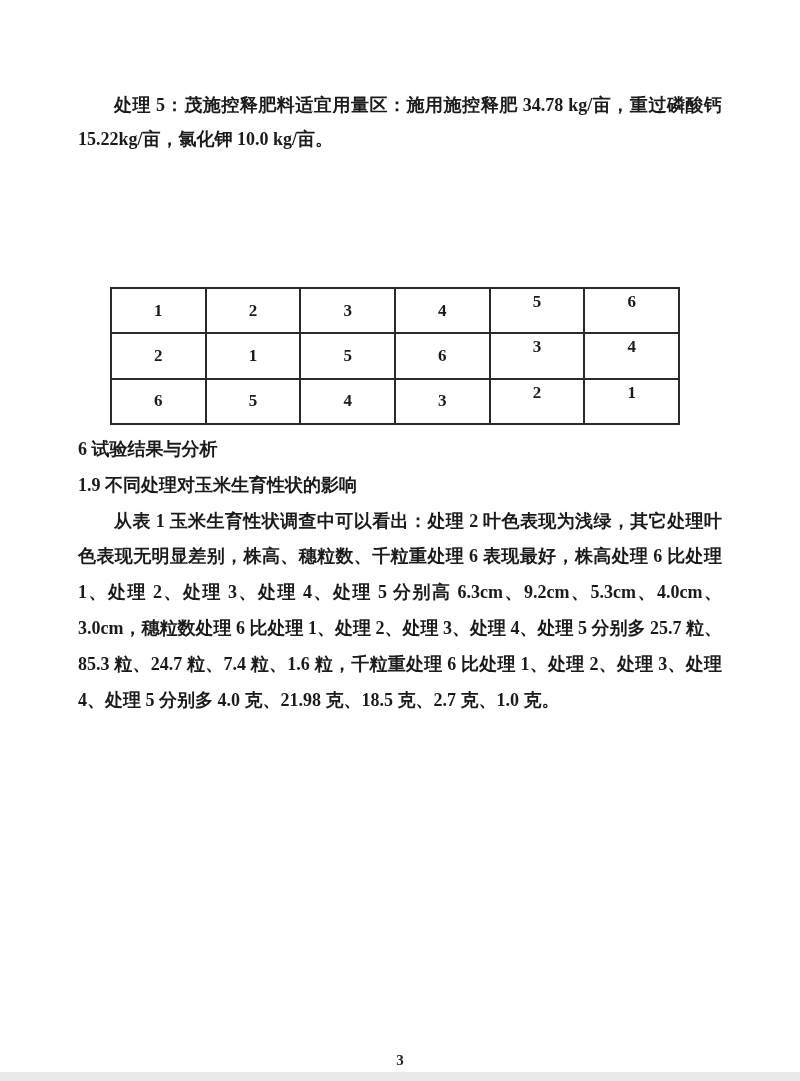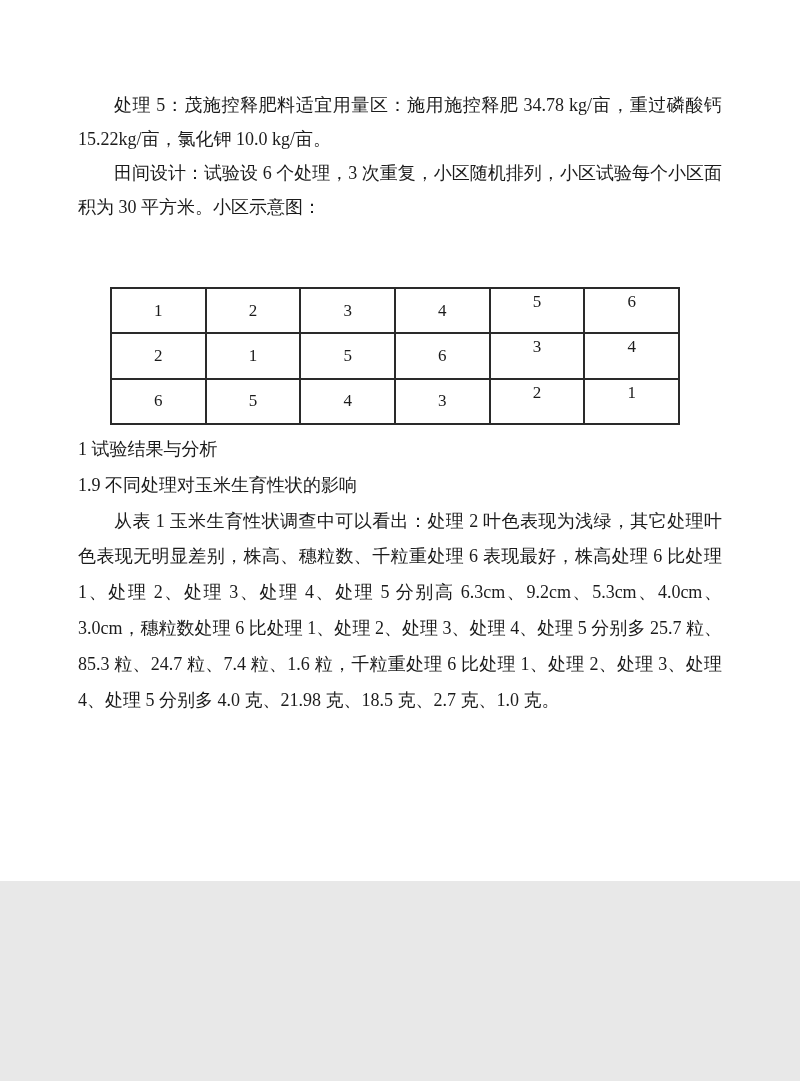--- a/index.html
+++ b/index.html
@@ -1,23 +1,24 @@
 <!DOCTYPE html>
 <html lang="zh"><head>
 <meta charset="utf-8">
 <style>
   html,body{margin:0;padding:0;background:#e8e8e8;}
   .page{
     position:relative;
-    width:800px;height:881px;
+    width:800px;height:1072px;
     margin:0 auto;
     background:#ffffff;
     color:#1b1b1b;
     font-family:"Liberation Serif","DejaVu Serif",serif;
     overflow:hidden;
+    font-weight:bold;
   }
   .textblock{
     position:absolute;
     left:78px;width:644px;
     font-size:18px;
     text-align:justify;
     text-align-last:left;
   }
   .block-a{top:88px;line-height:34px;}
   .block-b{top:432px;line-height:35.8px;}
@@ -49,21 +50,20 @@
     color:#222;
   }
 </style>
 </head>
 <body>
 
 <div class="page">
 
   <div class="textblock block-a">
     <p class="para">处理 5：茂施控释肥料适宜用量区：施用施控释肥 34.78 kg/亩，重过磷酸钙 15.22kg/亩，氯化钾 10.0 kg/亩。</p>
-    <p class="para">田间设计：试验设 6 个处理，3 次重复，小区随机排列，小区试验每个小区面积为 30 平方米。小区示意图：</p>
   </div>
 
   <table class="plot">
     <tbody>
       <tr>
         <td>1</td>
         <td>2</td>
         <td>3</td>
         <td>4</td>
         <td class="raise">5</td>
@@ -82,20 +82,20 @@
         <td>5</td>
         <td>4</td>
         <td>3</td>
         <td class="raise">2</td>
         <td class="raise">1</td>
       </tr>
     </tbody>
   </table>
 
   <div class="textblock block-b">
-    <p class="heading">1 试验结果与分析</p>
+    <p class="heading">6 试验结果与分析</p>
     <p class="heading">1.9 不同处理对玉米生育性状的影响</p>
     <p class="para">从表 1 玉米生育性状调查中可以看出：处理 2 叶色表现为浅绿，其它处理叶色表现无明显差别，株高、穗粒数、千粒重处理 6 表现最好，株高处理 6 比处理 1、处理 2、处理 3、处理 4、处理 5 分别高 6.3cm、9.2cm、5.3cm、4.0cm、3.0cm，穗粒数处理 6 比处理 1、处理 2、处理 3、处理 4、处理 5 分别多 25.7 粒、85.3 粒、24.7 粒、7.4 粒、1.6 粒，千粒重处理 6 比处理 1、处理 2、处理 3、处理 4、处理 5 分别多 4.0 克、21.98 克、18.5 克、2.7 克、1.0 克。</p>
   </div>
 
   <div class="pagenum">3</div>
 
 </div>
 
 </body></html>

